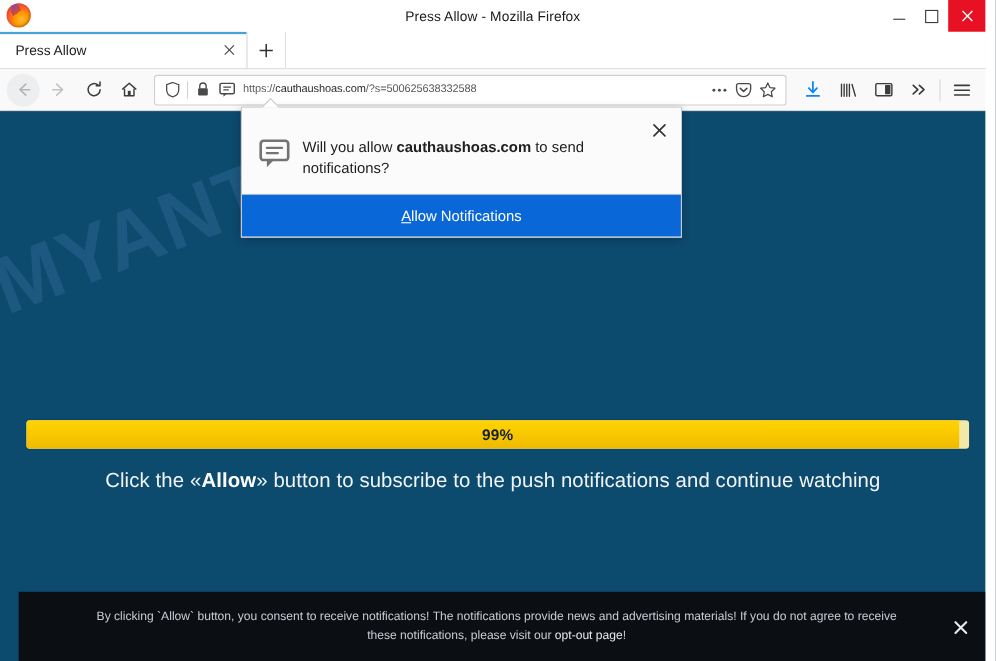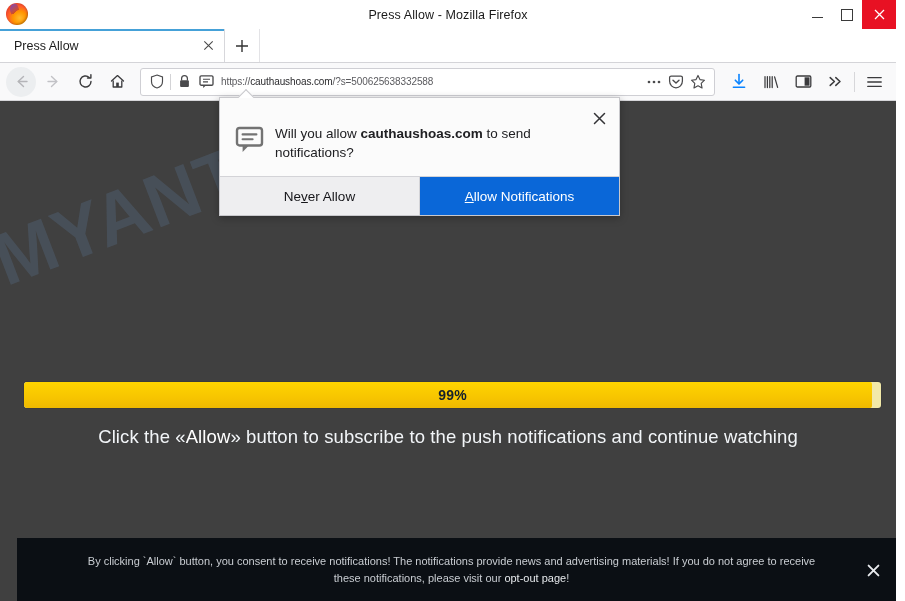--- a/index.html
+++ b/index.html
@@ -243,21 +243,21 @@
     width: 1px;
     height: 20px;
     background: #d7d7da;
     margin: 0 3px;
   }
 
   
   .content {
     position: relative;
     height: 501px;
-    background: #404040;
+    background: #0c4a6e;
     overflow: hidden;
   }
   .watermark {
     position: absolute;
     left: -18px;
     top: 122px;
     font-size: 74px;
     font-weight: 700;
     color: rgba(110,160,220,.16);
     letter-spacing: 1px;
@@ -299,21 +299,21 @@
 
   .cta-line {
     position: absolute;
     left: 0; right: 0;
     top: 325px;
     text-align: center;
     font-size: 18.5px;
     color: #f2f5f8;
     letter-spacing: .1px;
   }
-  .cta-line b { font-weight: 400; color: #ffffff; }
+  .cta-line b { font-weight: 700; color: #ffffff; }
 
   
   .consentbar {
     position: absolute;
     left: 17px; right: 0; bottom: 0;
     height: 64px;
     background: #0b0f14;
     display: flex;
     align-items: center;
     justify-content: center;
@@ -617,25 +617,20 @@
           <span>Will you allow </span><b>cauthaushoas.com</b><span> to send notifications?</span>
         </div>
       </div>
       <div class="dh-x">
         <svg width="13" height="13" viewBox="0 0 13 13" aria-hidden="true">
           <path d="M1.5 1.5 L11.5 11.5 M11.5 1.5 L1.5 11.5" stroke="#333336" stroke-width="1.5" fill="none" stroke-linecap="round"></path>
         </svg>
       </div>
     </div>
     <div class="dh-actions">
-      <div class="dh-btn secondary">
-        <span>Ne</span>
-          <span class="ak">v</span>
-          <span>er Allow</span>
-      </div>
       <div class="dh-btn primary">
         <span class="ak">A</span>
           <span>llow Notifications</span>
       </div>
     </div>
   </div>
 
 </div>
 
 </body></html>

